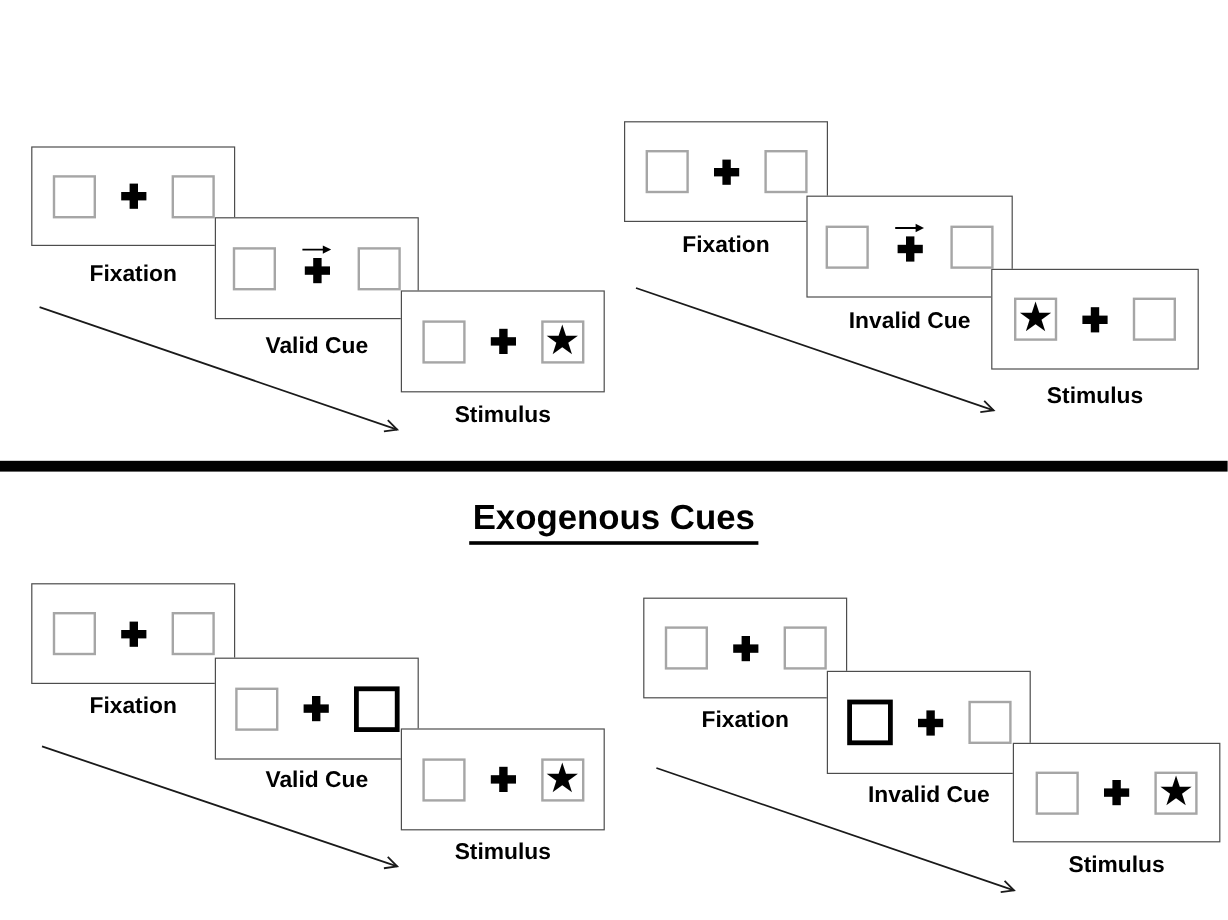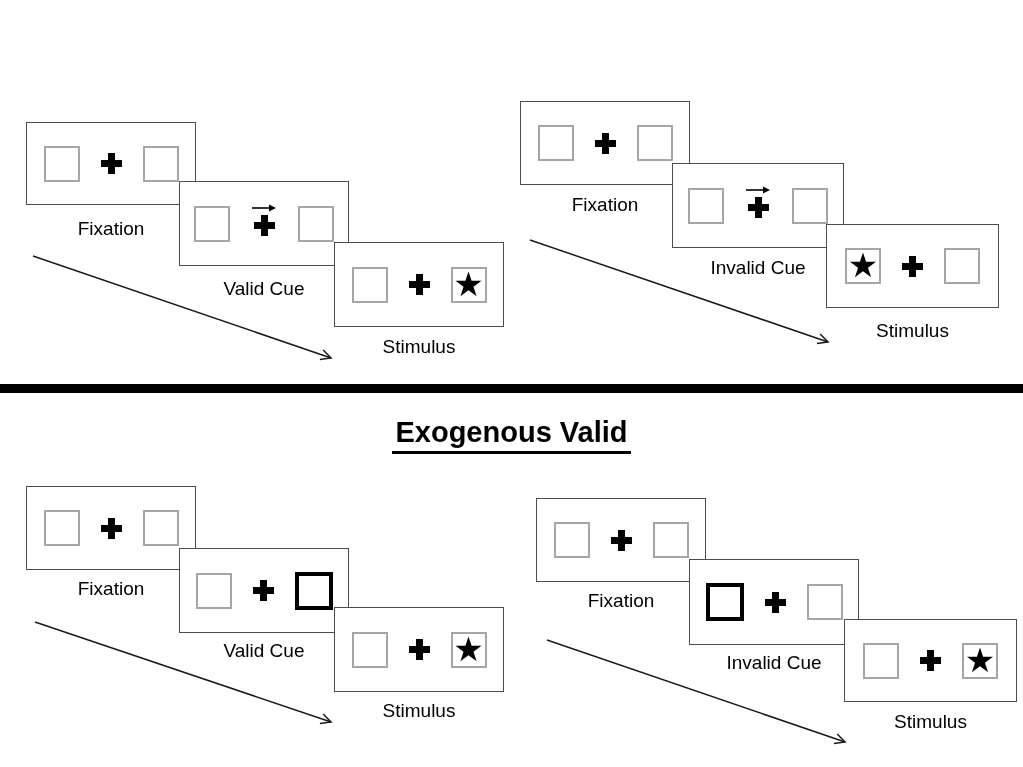--- a/index.html
+++ b/index.html
@@ -34,21 +34,21 @@
 
   .cue-mid{display:flex;flex-direction:column;align-items:center;gap:3px;margin-top:-10px;}
   .cue-arrow-svg{display:block;}
 
   .star{
     font-family:"DejaVu Sans", sans-serif;font-size:34px;line-height:30px;
     color:#000;transform:translateY(-1px);
   }
 
   .seq-label{
-    position:absolute;font-size:19px;font-weight:normal;line-height:22px;
+    position:absolute;font-size:19px;font-weight:bold;line-height:22px;
     text-align:center;white-space:nowrap;
   }
 
   .flow-arrow{position:absolute;overflow:visible;}
   .flow-arrow line{stroke:#1a1a1a;stroke-width:1.5;}
 </style>
 </head>
 <body>
 
 <div id="canvas">
@@ -118,21 +118,21 @@
   <div class="seq-label" style="left:520px;top:194px;width:170px;">Fixation</div>
   <div class="seq-label" style="left:672px;top:257px;width:172px;">Invalid Cue</div>
   <div class="seq-label" style="left:826px;top:320px;width:173px;">Stimulus</div>
   <svg class="flow-arrow" style="left:525px;top:234px;" width="315" height="118">
     <line x1="5" y1="6" x2="303" y2="108" marker-end="url(#ah)"></line>
   </svg>
 
   <div class="divider" style="top:384px;"></div>
 
   <div class="title" style="top:416px;">
-    <span>Exogenous Valid</span>
+    <span>Exogenous Cues</span>
   </div>
 
   <div class="panel" style="left:26px;top:486px;width:170px;height:84px;">
     <div class="sq"></div>
     <div class="plus"></div>
     <div class="sq"></div>
   </div>
   <div class="panel" style="left:179px;top:548px;width:170px;height:85px;">
     <div class="sq"></div>
     <div class="plus"></div>

